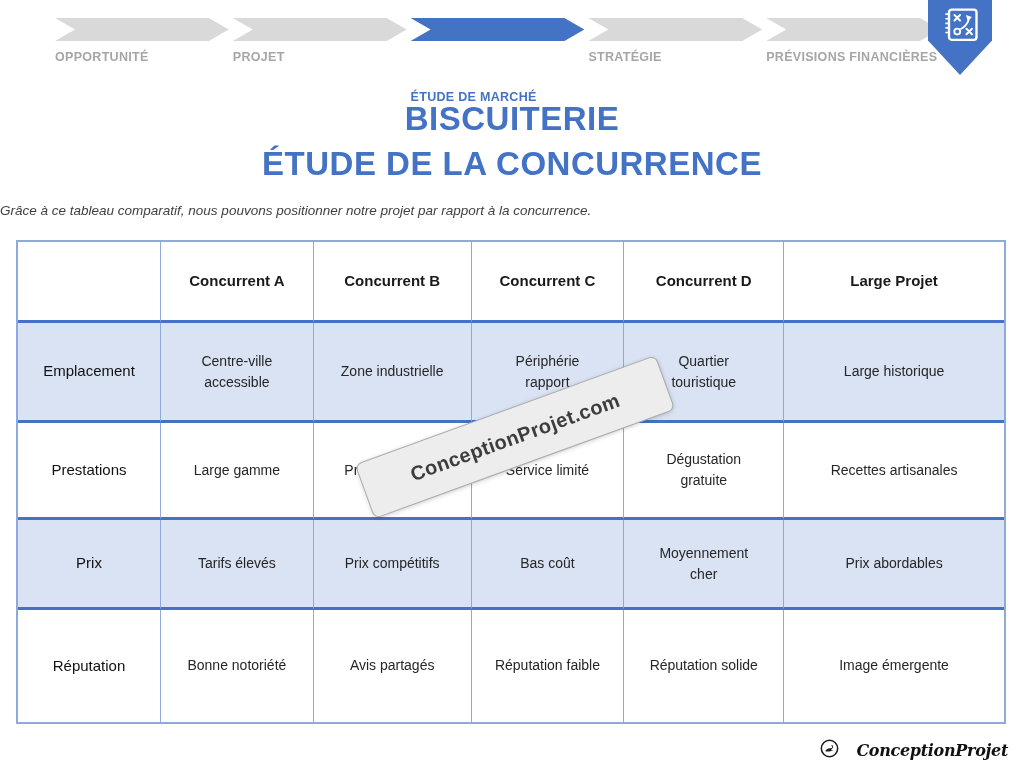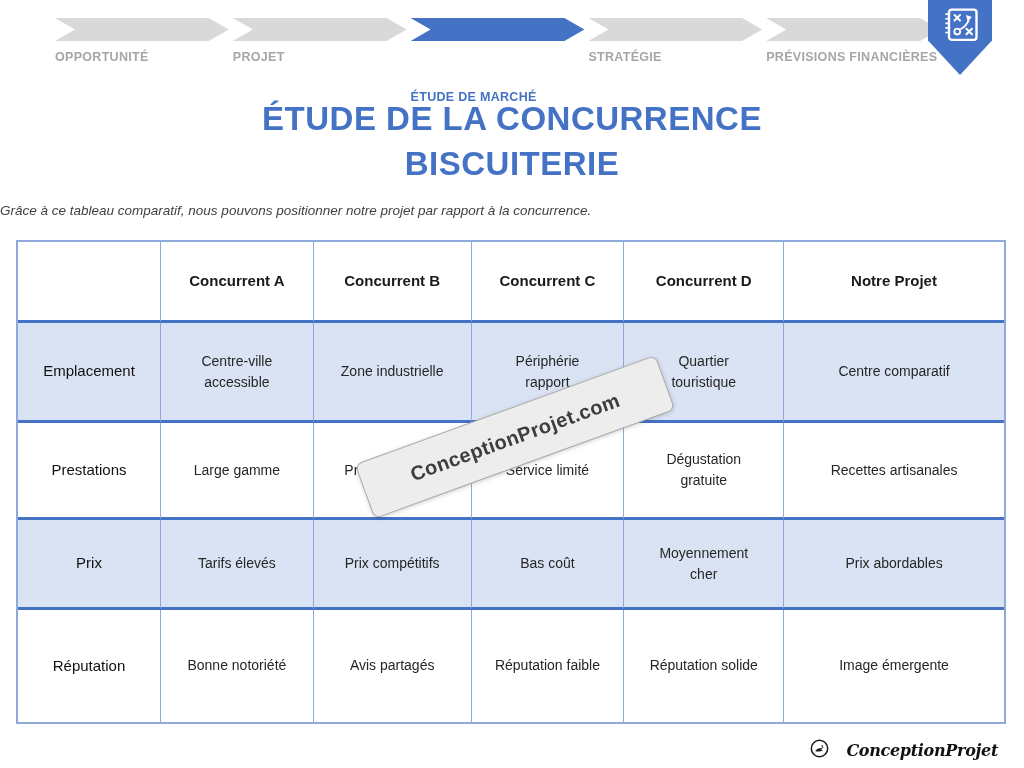--- a/index.html
+++ b/index.html
@@ -48,21 +48,21 @@
   .r-3 > * { height:111px; }
 
   
   .watermark { position:absolute; left:355px; top:408px; width:320px; height:58px;
     background:#EDEDED; border:1px solid #ABABAB; border-radius:7px;
     transform:rotate(-20deg); display:flex; align-items:center; justify-content:center;
     box-shadow:0 1px 4px rgba(0,0,0,.18); }
   .watermark span { font-size:20px; font-weight:800; color:#3d3d3d; letter-spacing:.4px; }
 
   
-  .brand { position:absolute; right:26px; bottom:6px; display:flex; align-items:center; gap:17px; }
+  .brand { position:absolute; right:16px; bottom:6px; display:flex; align-items:center; gap:17px; }
   .brand-text { font-family:"DejaVu Serif","Liberation Serif",serif; font-style:italic;
     font-weight:700; font-size:16px; color:#111111; letter-spacing:-0.3px; }
 </style>
 </head>
 <body>
 
 <div class="slide">
 
   <div class="stepper">
     <div class="chevrons">
@@ -93,50 +93,50 @@
         <path d="M18 11 L24 17 M24 11 L18 17" stroke="#ffffff" stroke-width="2.2" stroke-linecap="round"></path>
         <path d="M31 26 L37 32 M37 26 L31 32" stroke="#ffffff" stroke-width="2.2" stroke-linecap="round"></path>
         <circle cx="21" cy="29" r="3.2" stroke="#ffffff" stroke-width="2"></circle>
         <path d="M24.5 26.5 Q31 23 33.5 16.5" stroke="#ffffff" stroke-width="2" fill="none"></path>
         <polygon points="30.5,11 37,13 32.5,18" fill="#ffffff"></polygon>
       </svg>
     </span>
   </div>
 
   <div class="title">
+    <div>BISCUITERIE</div>
     <div>ÉTUDE DE LA CONCURRENCE</div>
-    <div>BISCUITERIE</div>
   </div>
   <div class="subtitle">Grâce à ce tableau comparatif, nous pouvons positionner notre projet par rapport à la concurrence.</div>
 
   <table class="ctable">
     <colgroup>
       <col style="width:14.5%">
         <col style="width:15.5%">
         <col style="width:16.0%">
       <col style="width:15.5%">
         <col style="width:16.2%">
         <col style="width:22.3%">
     </colgroup>
     <tbody>
         <tr class="r-head">
       <th></th>
       <th>Concurrent A</th>
       <th>Concurrent B</th>
       <th>Concurrent C</th>
       <th>Concurrent D</th>
-      <th>Notre Projet</th>
+      <th>Large Projet</th>
     </tr>
     <tr class="banded r-0">
       <td class="rowlabel">Emplacement</td>
       <td>Centre-ville accessible</td>
       <td>Zone industrielle</td>
       <td>Périphérie rapport</td>
       <td>Quartier touristique</td>
-      <td>Centre comparatif</td>
+      <td>Large historique</td>
     </tr>
     <tr class="r-1">
       <td class="rowlabel">Prestations</td>
       <td>Large gamme</td>
       <td>Produits locaux</td>
       <td>Service limité</td>
       <td>Dégustation gratuite</td>
       <td>Recettes artisanales</td>
     </tr>
     <tr class="banded r-2">

